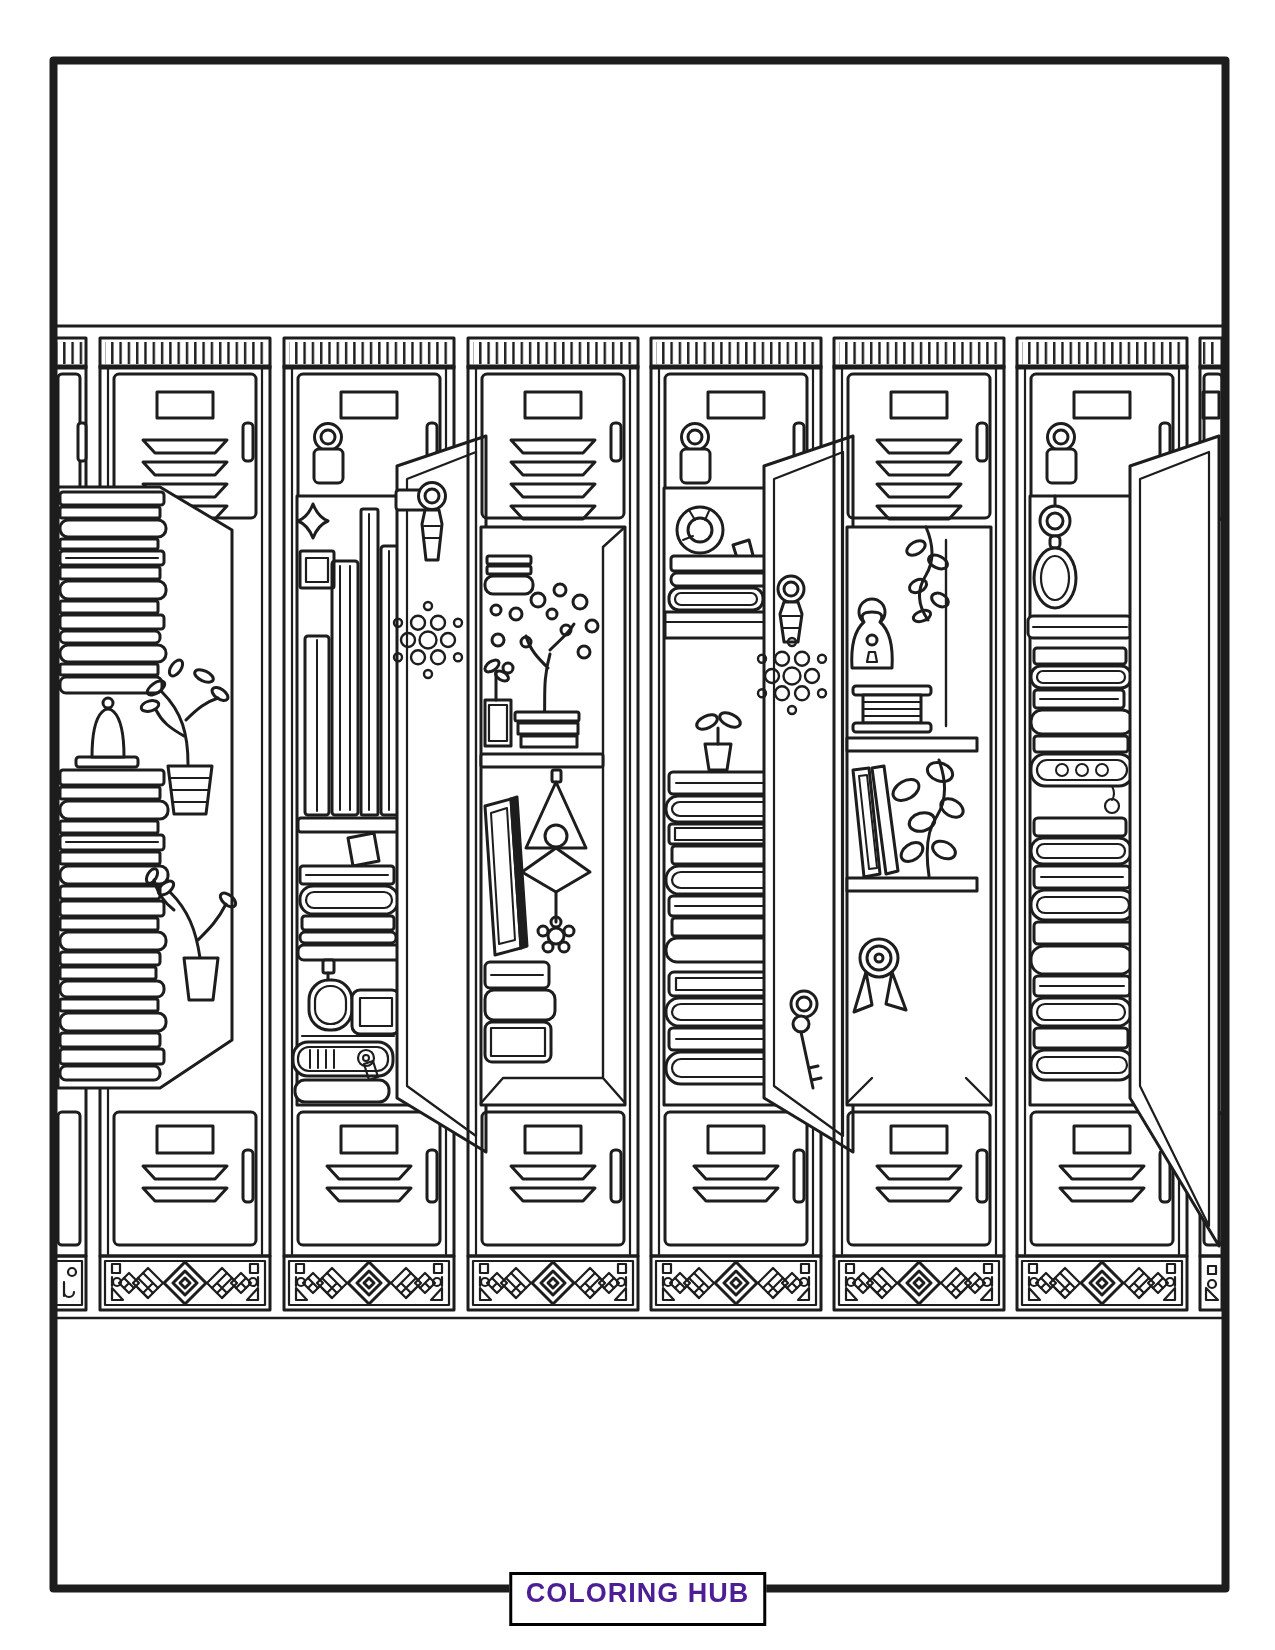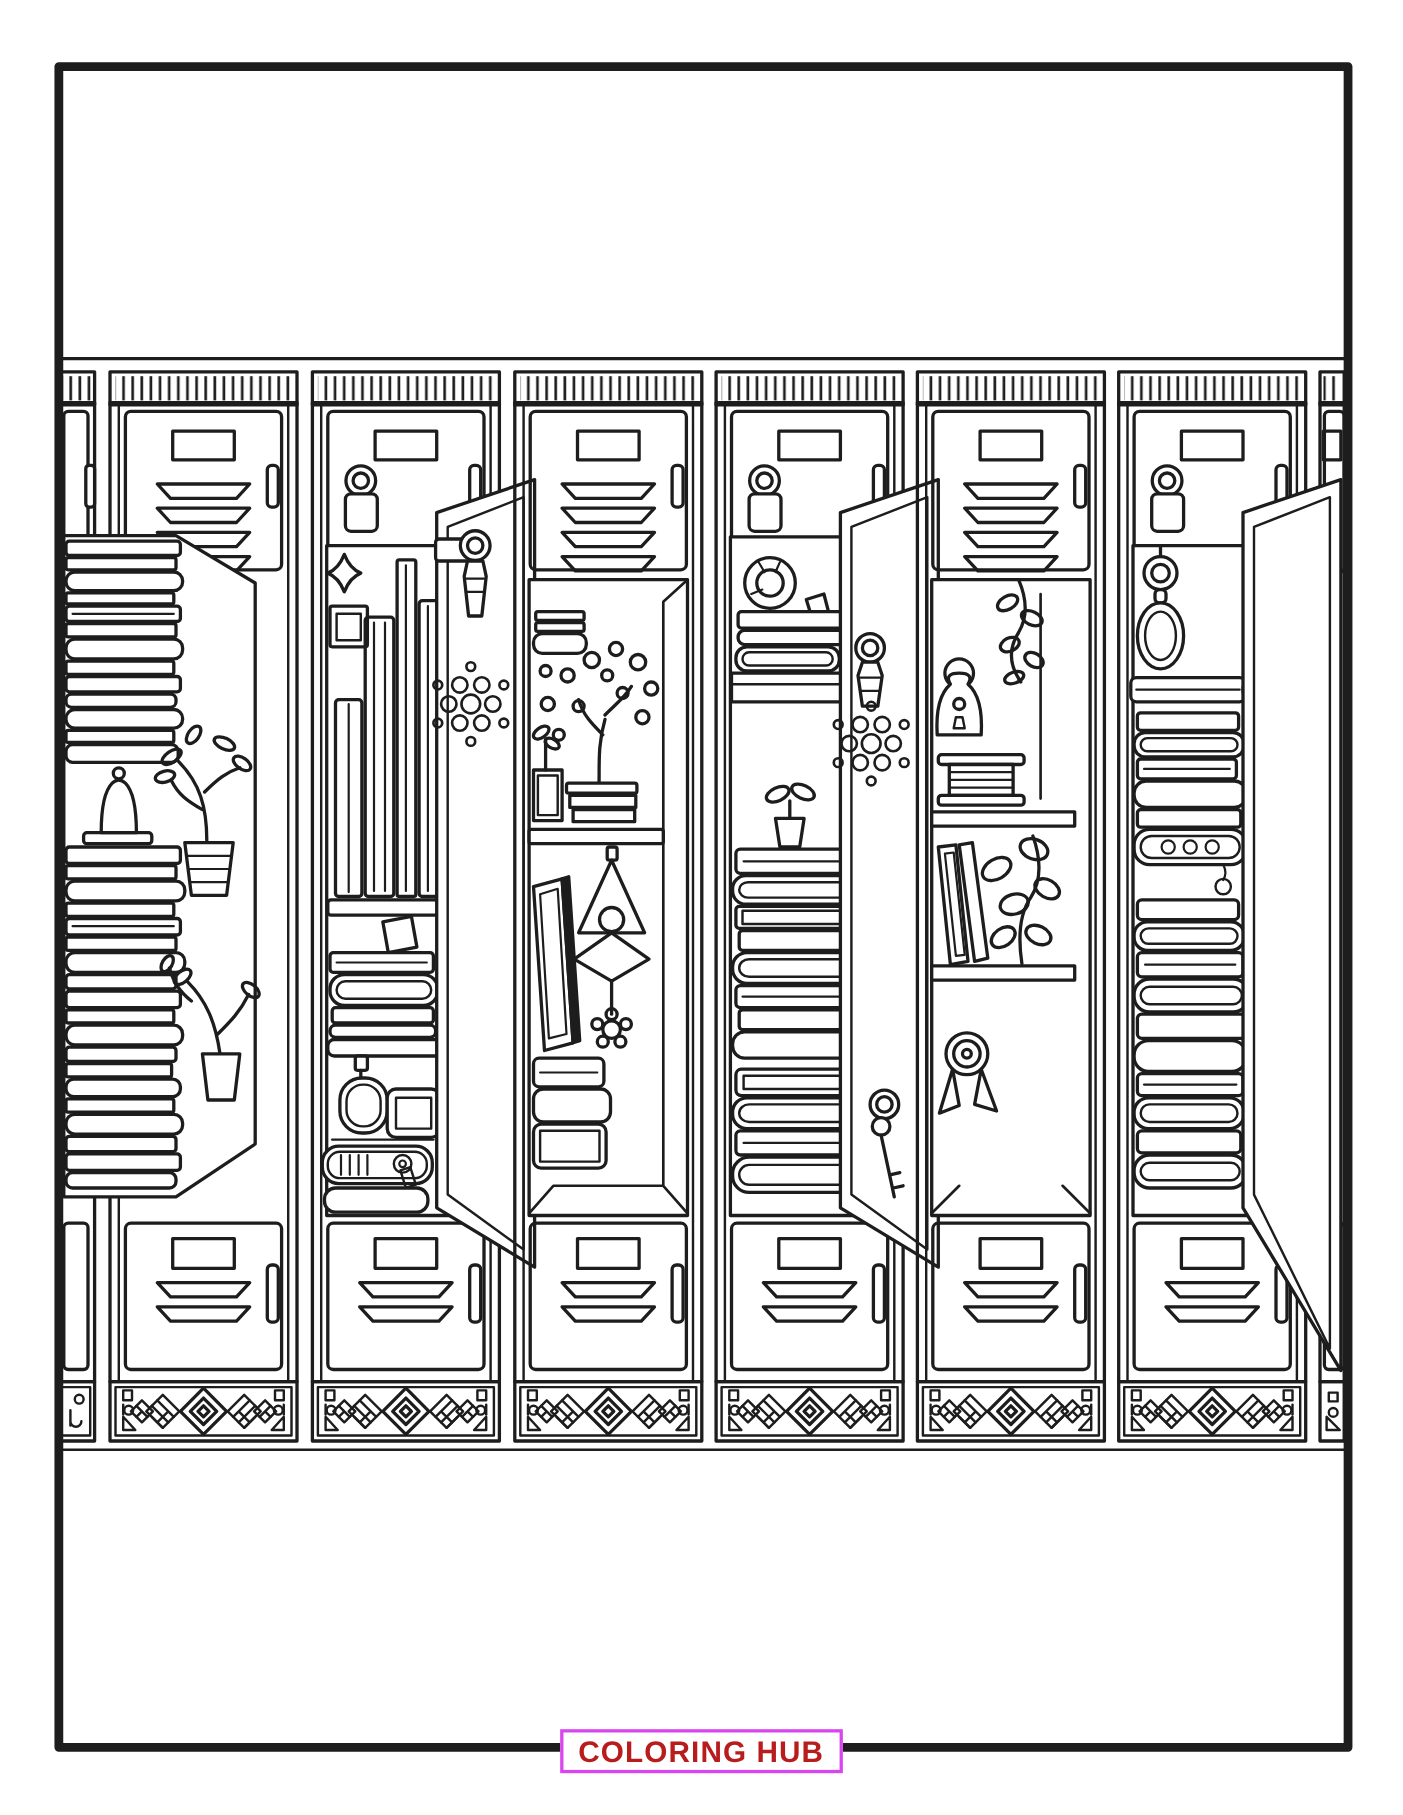--- a/index.html
+++ b/index.html
@@ -1,23 +1,23 @@
 <!DOCTYPE html>
 <html><head>
 <meta charset="utf-8">
 <style>
   html,body{margin:0;padding:0;background:#ffffff;}
   .page{position:relative;width:1275px;height:1650px;background:#ffffff;overflow:hidden;
         font-family:"Liberation Sans", sans-serif;}
   .art{position:absolute;left:0;top:0;}
   .brand-box{
     position:absolute;left:50%;top:1572px;transform:translateX(-50%);
-    background:#ffffff;border:3px solid #d946ef;padding:3px 14px 0 14px;
+    background:#ffffff;border:3px solid #000000;padding:3px 14px 14px 14px;
     font-family:"Liberation Sans", sans-serif;font-weight:bold;font-size:27px;
-    letter-spacing:1px;color:#b91c1c;white-space:nowrap;z-index:5;
+    letter-spacing:1px;color:#4c1d95;white-space:nowrap;z-index:5;
   }
   svg *{vector-effect:none;}
 </style>
 </head>
 <body>
 
 <div class="page">
 <svg class="art" width="1275" height="1650" viewBox="0 0 1275 1650" fill="none" stroke="#1d1d1d" stroke-width="3" stroke-linejoin="round" stroke-linecap="round">
 
 <defs>

